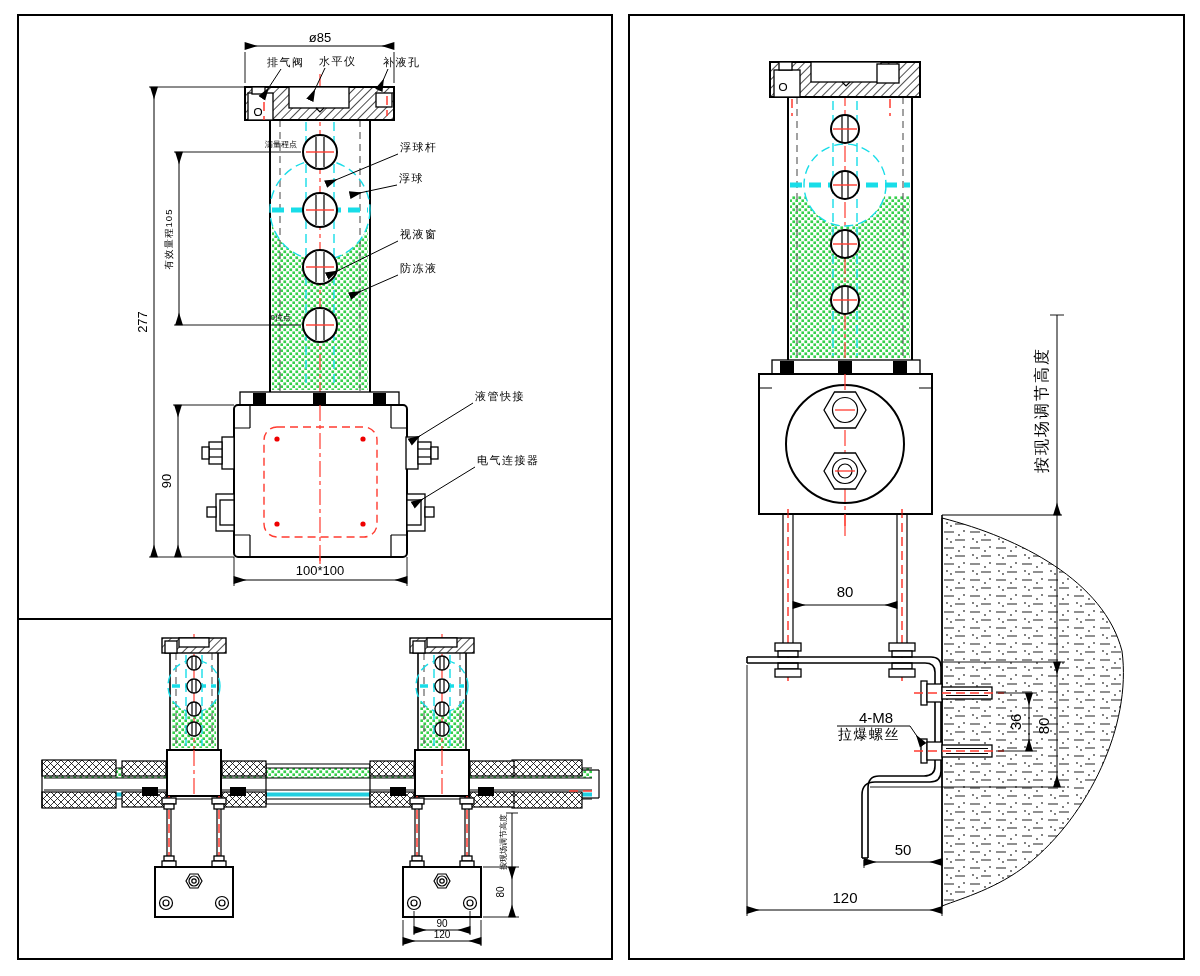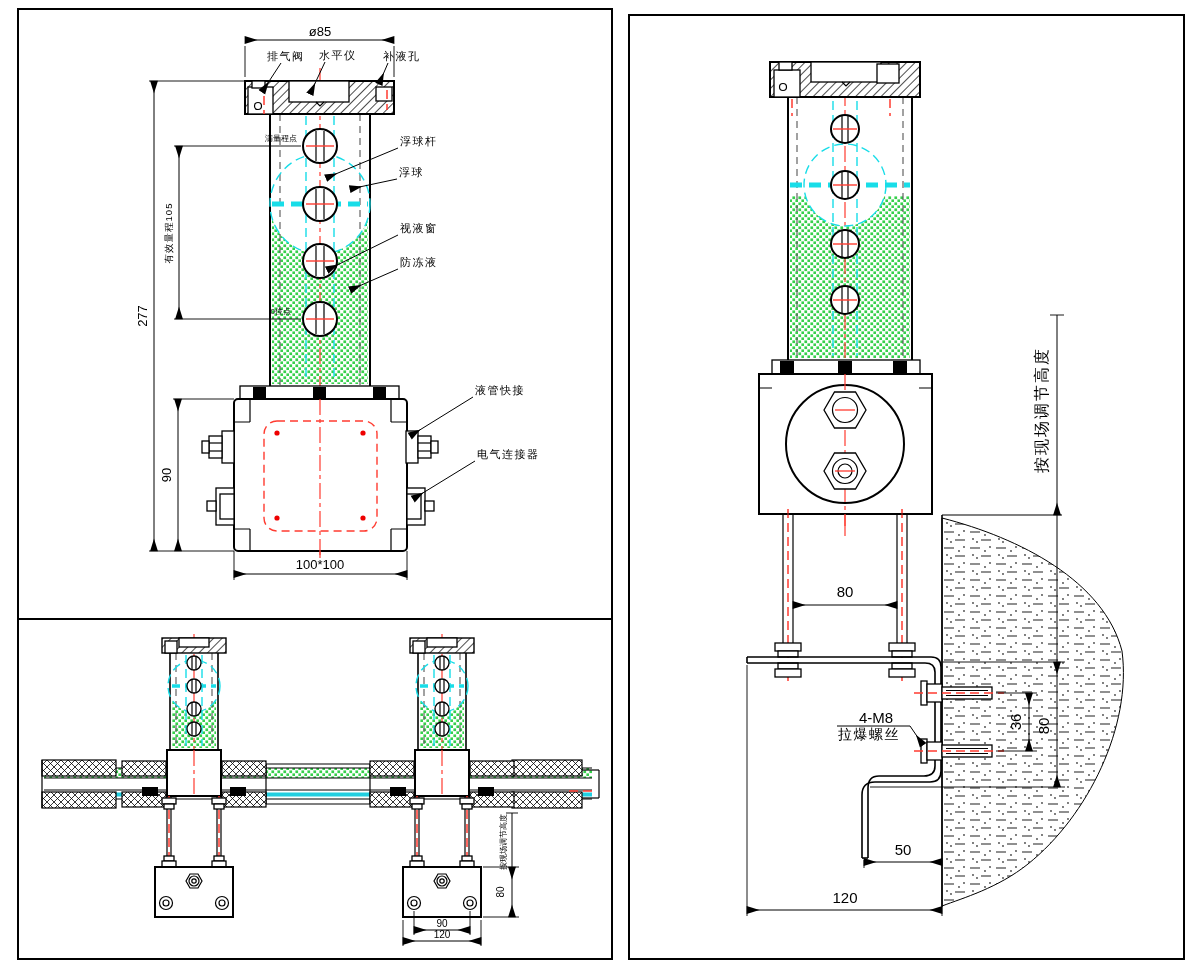--- a/index.html
+++ b/index.html
@@ -58,21 +58,21 @@
       <line x1="13" y1="12" x2="23" y2="12" stroke="#444" stroke-width="1.2"></line>
       <circle cx="5" cy="11" r="0.9" fill="#444"></circle>
         <circle cx="9" cy="14" r="0.9" fill="#444"></circle>
     </pattern>
     <marker id="arr" viewBox="0 0 12 8" refX="11.5" refY="4" markerWidth="14" markerHeight="9.5" orient="auto-start-reverse">
       <path d="M0.8,4 L11.8,0.6 L11.8,7.4 Z" fill="#000"></path>
     </marker>
   </defs>
 </svg>
 
-<div class="panel" style="left:17px;top:8px;width:596px;height:667px">
+<div class="panel" style="left:17px;top:14px;width:596px;height:667px">
 <svg width="592" height="584" viewBox="0 0 592 584">
 
   <g>
     <rect x="253" y="199" width="96" height="175" fill="url(#greenfill)"></rect>
     <circle cx="301" cy="194" r="50" fill="#fff"></circle>
     <line x1="301" y1="58" x2="301" y2="548" class="cl"></line>
     <line x1="251" y1="104" x2="251" y2="376" class="o2"></line>
     <line x1="351" y1="104" x2="351" y2="376" class="o2"></line>
     <line x1="261" y1="104" x2="261" y2="376" class="gdash"></line>
     <line x1="341" y1="104" x2="341" y2="376" class="gdash"></line>

